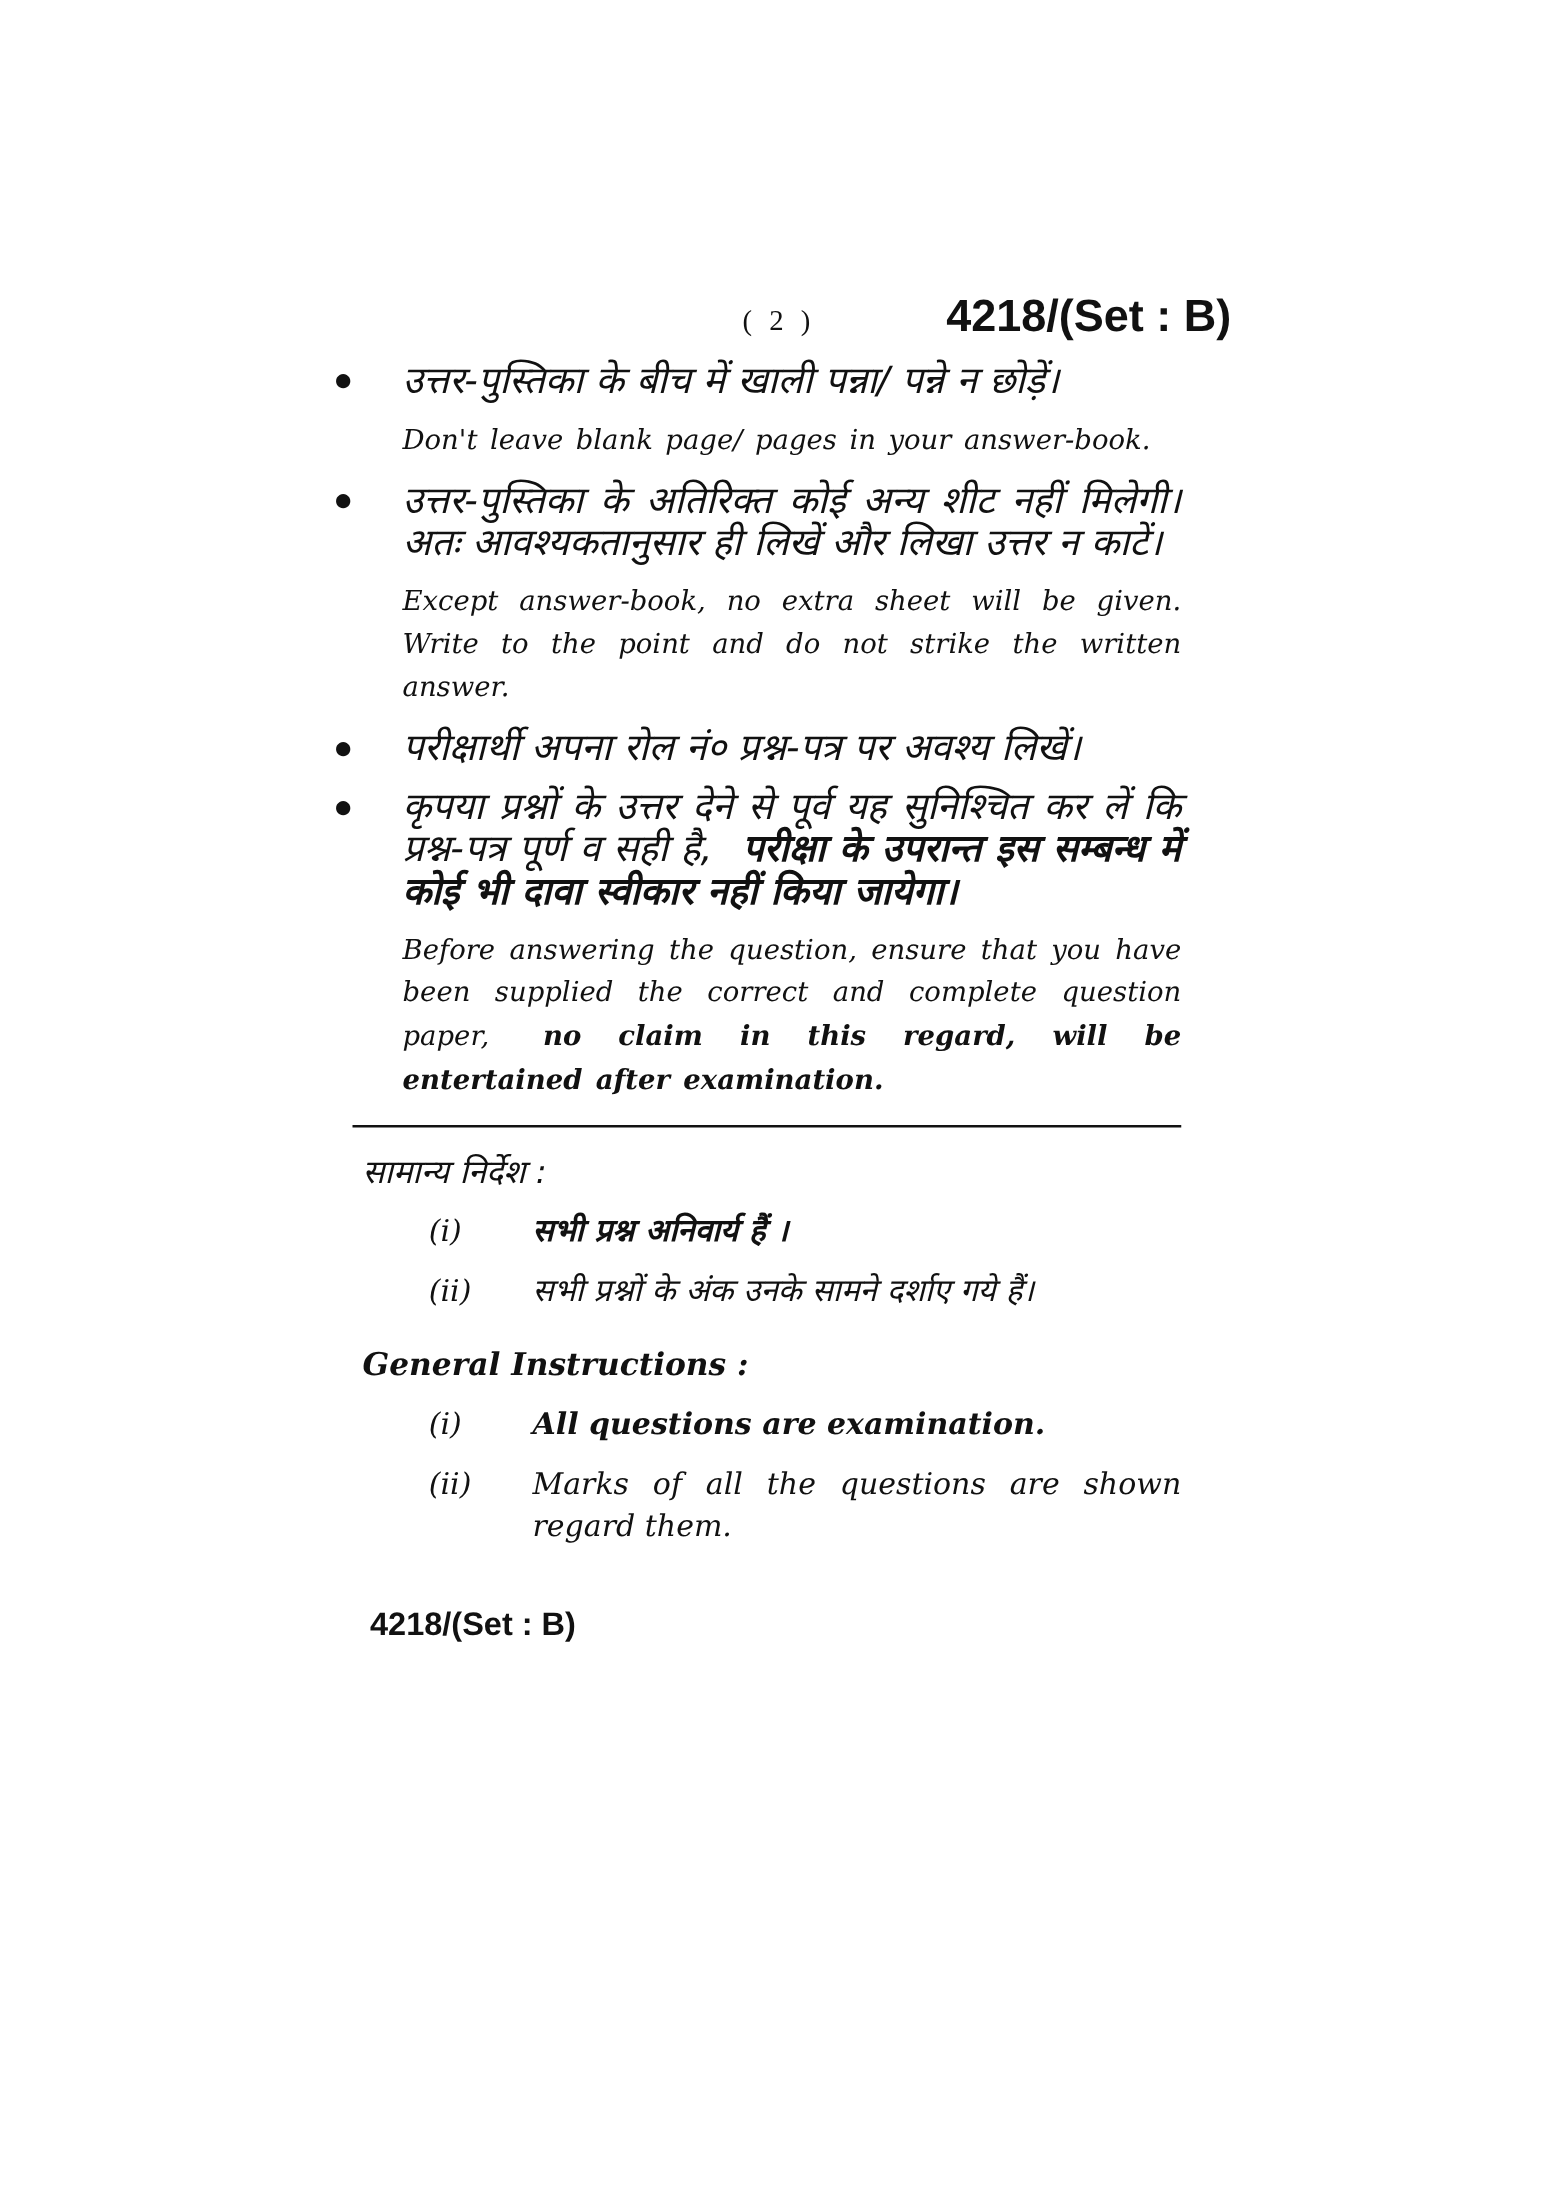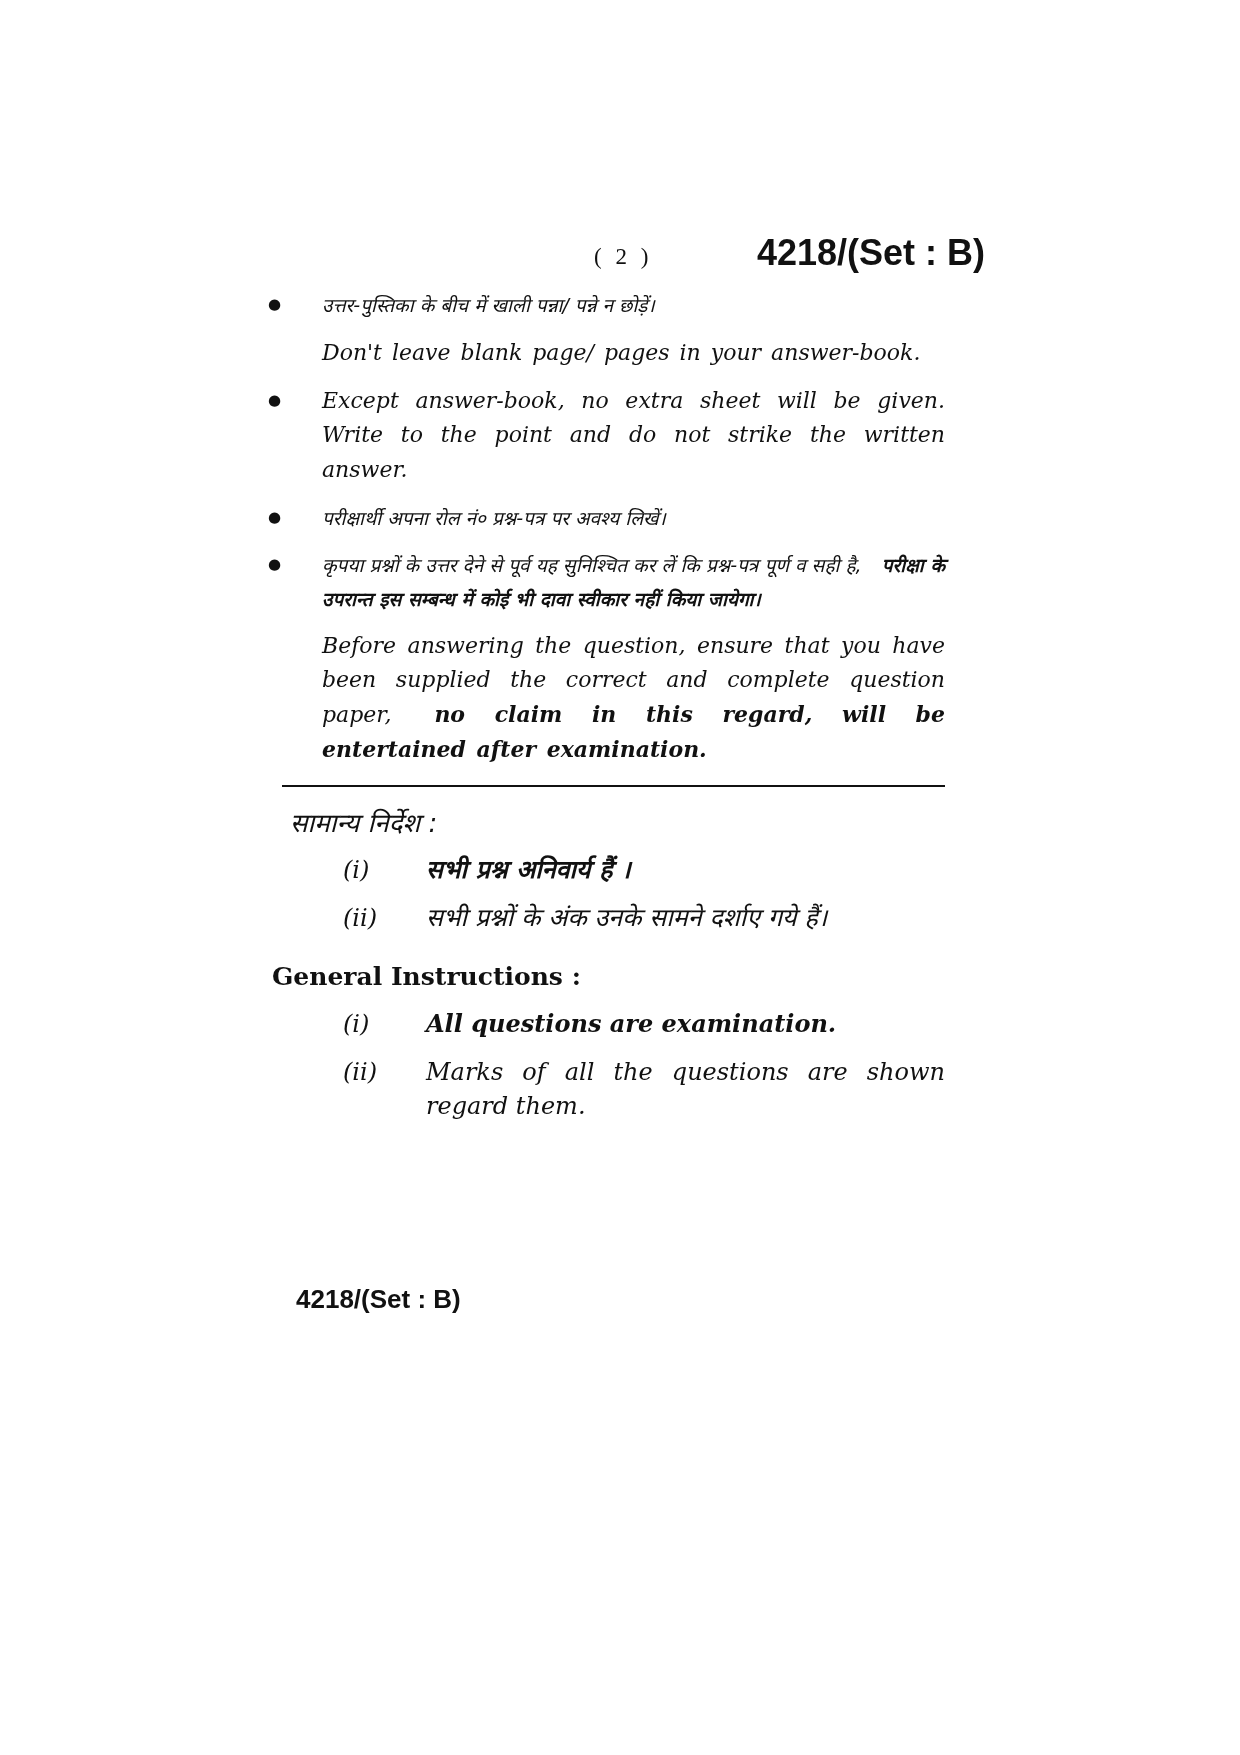--- a/index.html
+++ b/index.html
@@ -45,21 +45,21 @@
     flex: 0 0 54px;
     font-size: 15px;
     padding-top: 7px;
     font-family: "DejaVu Sans", sans-serif;
   }
   .bullet-body { flex: 1 1 auto; }
   .hi-par {
     margin: 0 0 13px 0;
     font-family: "DejaVu Sans", sans-serif;
     font-style: italic;
-    font-size: 19px;
+    font-size: 30px;
     line-height: 34px;
     text-align: justify;
   }
   .en-par {
     margin: 0 0 14px 0;
     font-family: "DejaVu Serif", serif;
     font-style: italic;
     font-size: 22px;
     line-height: 34px;
     text-align: justify;
@@ -76,22 +76,23 @@
   
   .gi-heading-hi {
     margin: 20px 0 0 22px;
     font-family: "DejaVu Sans", sans-serif;
     font-style: italic;
     font-weight: normal;
     font-size: 26px;
     line-height: 32px;
   }
   .gi-heading-en {
-    margin: 26px 0 0 4px;
-    font-family: "DejaVu Serif", serif;
+    margin: 26px 0 0 22px;
+    font-family: "DejaVu Serif", serif;
+    font-style: italic;
     font-weight: bold;
     font-size: 25px;
     line-height: 32px;
   }
   .gi-item {
     display: flex;
     margin: 14px 0 0 75px;
     line-height: 34px;
   }
   .gi-item .num {
@@ -144,20 +145,21 @@
         <span class="dot-col">●</span>
         <div class="bullet-body">
           <p class="hi-par"><span>उत्तर-पुस्तिका के बीच में खाली पन्ना/ पन्ने न छोड़ें।</span><span class="bold-seg"></span></p>
           <p class="en-par"><span>Don't leave blank page/ pages in your answer-book.</span><span class="bold-seg"></span></p>
         </div>
       </div>
 
       <div class="bullet">
         <span class="dot-col">●</span>
         <div class="bullet-body">
+          <p class="hi-par"><span>उत्तर-पुस्तिका के अतिरिक्त कोई अन्य शीट नहीं मिलेगी। अतः आवश्यकतानुसार ही लिखें और लिखा उत्तर न काटें।</span><span class="bold-seg"></span></p>
           <p class="en-par"><span>Except answer-book, no extra sheet will be given. Write to the point and do not strike the written answer.</span><span class="bold-seg"></span></p>
         </div>
       </div>
 
       <div class="bullet">
         <span class="dot-col">●</span>
         <div class="bullet-body">
           <p class="hi-par"><span>परीक्षार्थी अपना रोल नं० प्रश्न-पत्र पर अवश्य लिखें।</span><span class="bold-seg"></span></p>
         </div>
       </div>

